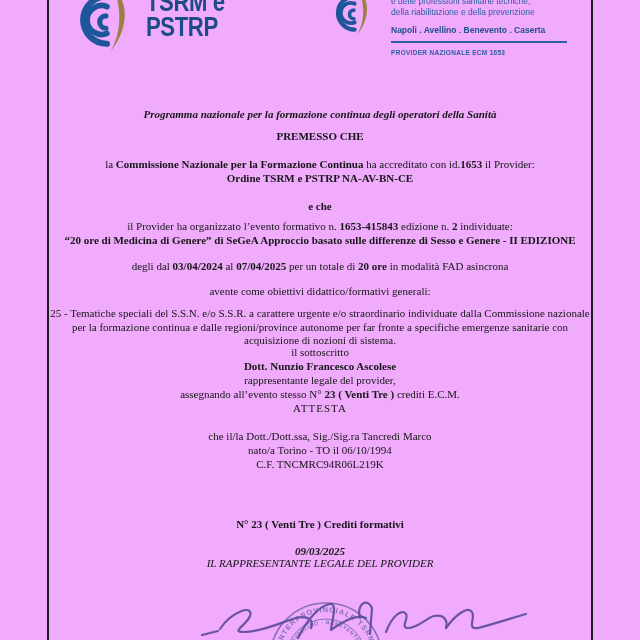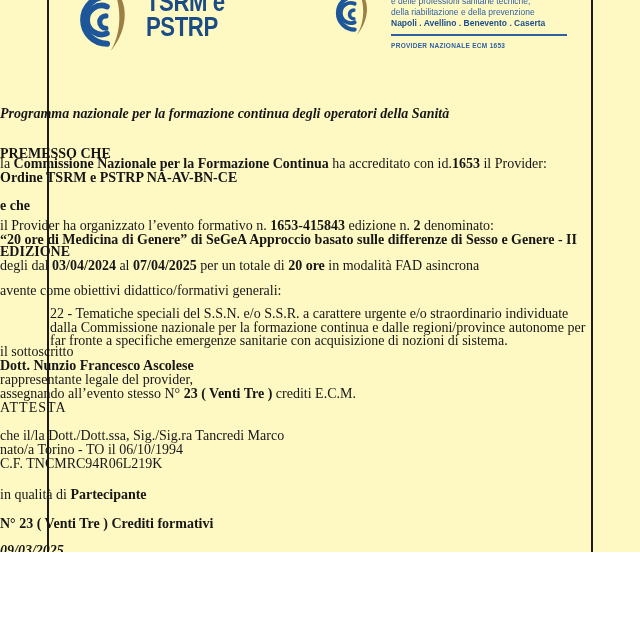--- a/index.html
+++ b/index.html
@@ -1,39 +1,39 @@
 <!DOCTYPE html>
 <html><head>
 <meta charset="utf-8">
 <style>
   *{margin:0;padding:0;box-sizing:border-box}
   html,body{width:640px;height:640px;background:#fff}
   body{font-family:"Liberation Serif",serif;color:#161616}
-  .page{position:relative;width:640px;height:552px;background:#fef9c3;overflow:hidden}
+  .page{position:relative;width:640px;height:640px;background:#f0abfc;overflow:hidden}
   .vline{position:absolute;top:0;height:640px;width:2px;background:#1c1c1c}
   .vline.left{left:47px}
   .vline.right{left:591px}
 
   
   .emblem-wrap{position:absolute;overflow:hidden}
   .emblem-wrap.big{left:76px;top:0;width:66px;height:50px}
   .emblem-wrap.big svg{position:relative;top:-13px}
   .emblem-wrap.small{left:333px;top:0;width:48px;height:42px}
   .emblem-wrap.small svg{position:relative;top:-10px}
   .logo-title{position:absolute;left:146px;top:-10px;font-family:"Liberation Sans",sans-serif;
     font-weight:800;font-size:27px;line-height:25px;color:#1b4c85;letter-spacing:-.5px;
     transform:scaleX(.82);transform-origin:left top;white-space:nowrap}
   .hdr-right{position:absolute;left:391px;top:-4px;width:195px;font-family:"Liberation Sans",sans-serif;
     color:#2e5fa3;font-size:8.5px;line-height:11px;font-weight:500}
-  .hdr-right .provinces{font-weight:700;color:#1d4f8c;margin-top:0}
+  .hdr-right .provinces{font-weight:700;color:#1d4f8c;margin-top:7px}
   .hdr-right .rule{width:176px;height:2px;background:#2e5fa3;margin:5px 0 4px}
   .hdr-right .provider{font-weight:700;font-size:6.5px;letter-spacing:.3px}
 
   
-  .bl{position:absolute;left:0;width:640px;text-align:left;font-size:14px;line-height:12px;color:#161616}
+  .bl{position:absolute;left:0;width:640px;text-align:center;font-size:11px;line-height:12px;color:#161616}
   .bl b{font-weight:700}
   .it{font-style:italic}
   .objectives{left:50px;width:540px;line-height:13.5px}
   .attesta{letter-spacing:1px}
 
   
   .stamp{position:absolute;left:264px;top:597px}
   .signature{position:absolute;left:190px;top:588px}
 </style>
 </head>
@@ -71,45 +71,44 @@
   </div>
   <div class="hdr-right">
     <div>e delle professioni sanitarie tecniche,</div>
     <div>della riabilitazione e della prevenzione</div>
     <div class="provinces">Napoli . Avellino . Benevento . Caserta</div>
     <div class="rule"></div>
     <div class="provider">PROVIDER NAZIONALE ECM 1653</div>
   </div>
 
   <p class="bl it" style="top:108px;font-weight:700">Programma nazionale per la formazione continua degli operatori della Sanità</p>
-  <p class="bl" style="top:148px;font-weight:700">PREMESSO CHE</p>
+  <p class="bl" style="top:130px;font-weight:700">PREMESSO CHE</p>
 
   <p class="bl" style="top:158px"><span>la </span><b>Commissione Nazionale per la Formazione Continua</b><span> ha accreditato con id.</span><b>1653</b><span> il Provider:</span></p>
   <p class="bl" style="top:172px;font-weight:700">Ordine TSRM e PSTRP NA-AV-BN-CE</p>
   <p class="bl" style="top:200px;font-weight:700">e che</p>
 
-  <p class="bl" style="top:220px"><span>il Provider ha organizzato l’evento formativo n. </span><b>1653-415843</b><span> edizione n. </span><b>2</b><span> denominato:</span></p>
+  <p class="bl" style="top:220px"><span>il Provider ha organizzato l’evento formativo n. </span><b>1653-415843</b><span> edizione n. </span><b>2</b><span> individuate:</span></p>
   <p class="bl" style="top:234px;font-weight:700">“20 ore di Medicina di Genere” di SeGeA Approccio basato sulle differenze di Sesso e Genere - II EDIZIONE</p>
 
   <p class="bl" style="top:260px"><span>degli dal </span><b>03/04/2024</b><span> al </span><b>07/04/2025</b><span> per un totale di </span><b>20 ore</b><span> in modalità FAD asincrona</span></p>
 
   <p class="bl" style="top:285px">avente come obiettivi didattico/formativi generali:</p>
-  <p class="bl objectives" style="top:307px">22 - Tematiche speciali del S.S.N. e/o S.S.R. a carattere urgente e/o straordinario individuate dalla Commissione nazionale per la formazione continua e dalle regioni/province autonome per far fronte a specifiche emergenze sanitarie con acquisizione di nozioni di sistema.</p>
+  <p class="bl objectives" style="top:307px">25 - Tematiche speciali del S.S.N. e/o S.S.R. a carattere urgente e/o straordinario individuate dalla Commissione nazionale per la formazione continua e dalle regioni/province autonome per far fronte a specifiche emergenze sanitarie con acquisizione di nozioni di sistema.</p>
 
   <p class="bl" style="top:346px">il sottoscritto</p>
   <p class="bl" style="top:360px;font-weight:700">Dott. Nunzio Francesco Ascolese</p>
   <p class="bl" style="top:374px">rappresentante legale del provider,</p>
   <p class="bl" style="top:388px"><span>assegnando all’evento stesso N° </span><b>23 ( Venti Tre )</b><span> crediti E.C.M.</span></p>
   <p class="bl" style="top:430px">che il/la Dott./Dott.ssa, Sig./Sig.ra Tancredi Marco</p>
 
   <p class="bl attesta" style="top:402px">ATTESTA</p>
   <p class="bl" style="top:444px">nato/a Torino - TO il 06/10/1994</p>
   <p class="bl" style="top:458px">C.F. TNCMRC94R06L219K</p>
 
-  <p class="bl" style="top:489px"><span>in qualità di </span><b>Partecipante</b></p>
   <p class="bl" style="top:518px;font-weight:700">N° 23 ( Venti Tre ) Crediti formativi</p>
 
   <p class="bl it" style="top:545px;font-weight:700">09/03/2025</p>
   <p class="bl it" style="top:557px">IL RAPPRESENTANTE LEGALE DEL PROVIDER</p>
 
   <svg class="stamp" width="124" height="60" viewBox="0 0 124 60" opacity="0.88">
     <defs>
       <path id="arcO" d="M15 62 A47 47 0 0 1 109 62"></path>
       <path id="arcI" d="M27 62 A35 35 0 0 1 97 62"></path>
     </defs>

